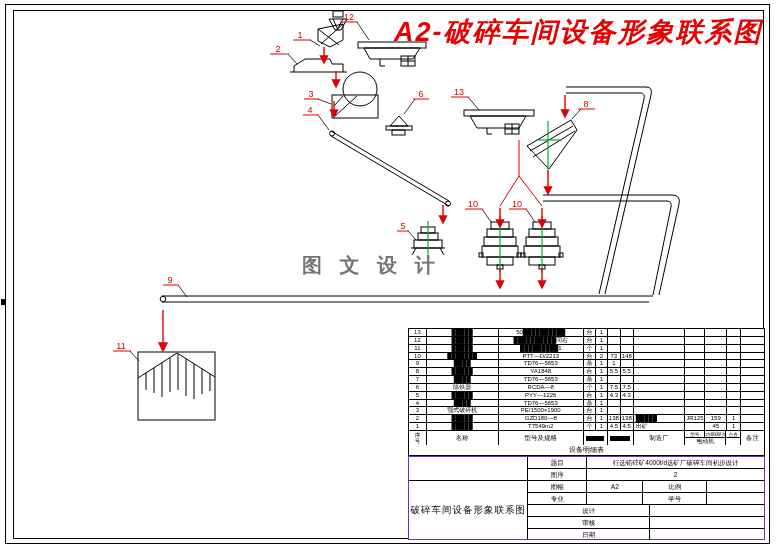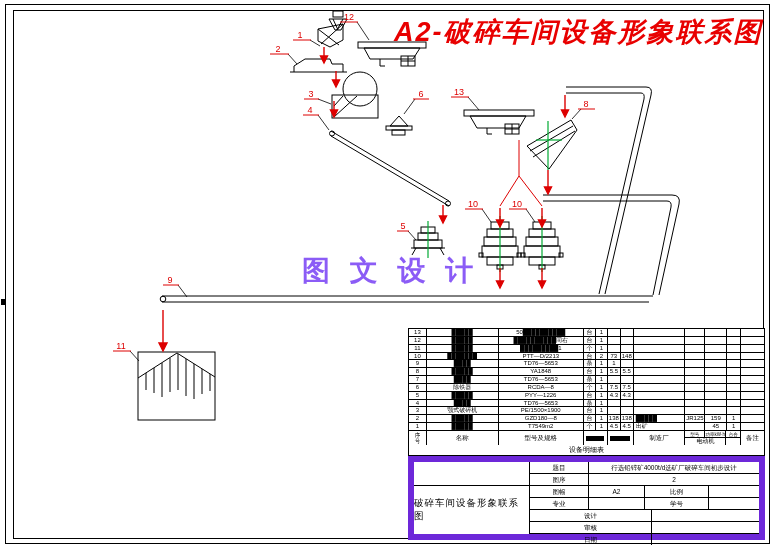--- a/index.html
+++ b/index.html
@@ -6,21 +6,21 @@
   html,body { background:#fff; }
   .page { position:relative; width:777px; height:548px; background:#fff;
           font-family:"Liberation Sans", sans-serif; overflow:hidden; color:#000; }
   .frame-outer { position:absolute; left:5px; top:4px; width:765px; height:540px; border:1.5px solid #000; }
   .frame-inner { position:absolute; left:13px; top:10px; width:751px; height:529px; border:1px solid #000; }
   svg.diagram { position:absolute; left:0; top:0; }
 
   .red-title { position:absolute; left:394px; top:6px; white-space:nowrap;
                font-size:27px; font-weight:bold; font-style:italic; letter-spacing:2px; color:#e80000;margin-top:8px; }
   .watermark { position:absolute; left:302px; top:252px; white-space:nowrap;
-               font-size:28px; font-weight:bold; letter-spacing:6px; color:#8b5cf6; }
+               font-size:20px; font-weight:bold; letter-spacing:6px; color:#737373; }
 
   
   .pt { position:absolute; left:408px; top:328px; width:357px; border:1px solid #000; background:#fff; }
   .pt-rows {}
   .pt-row { display:flex; height:7.85px; }
   .pt-row .c { border-right:1px solid #000; border-bottom:1px solid #000; font-size:6px; line-height:6.6px;
                overflow:hidden; white-space:nowrap; text-align:center; }
   .c.no{width:18px} .c.name{width:72px} .c.model{width:86px} .c.unit{width:12px} .c.qty{width:12px}
   .c.w1{width:13px} .c.w2{width:13px} .c.mfr{width:52px; text-align:left; padding-left:2px}
   .c.mmodel{width:20px} .c.mpower{width:22px} .c.mqty{width:14px} .c.remark{width:23px; border-right:none}
@@ -38,21 +38,21 @@
   .mg-bot .motor{width:42px; border-right:1px solid #000; font-size:6px; line-height:7px; text-align:center;}
   .mg-bot .blank{width:14px}
   .h.remark{width:23px; border-right:none}
   .redact-bar{ display:inline-block; background:#000; height:5px; }
   .redact-bar.a{width:18px} .redact-bar.b{width:20px}
 
   .band { position:absolute; left:408px; top:445px; width:357px; height:11px; border:1px solid #000; border-top:none;
           font-size:7px; line-height:10px; text-align:center; background:#fff; }
 
   
-  .tb { position:absolute; left:408px; top:456px; width:357px; height:84px; border:6px solid #6d28d9; display:flex; background:#fff; }
+  .tb { position:absolute; left:408px; top:456px; width:357px; height:84px; border:1px solid #6d28d9; display:flex; background:#fff; }
   .tb-left { width:120px; border-right:1px solid #000; display:flex; flex-direction:column; }
   .tb-left .empty { height:24px; border-bottom:1px solid #000; }
   .tb-left .dname { flex:1; display:flex; align-items:center; justify-content:center; font-size:9.5px; letter-spacing:1px; }
   .tb-right { width:237px; display:flex; flex-direction:column; }
   .tb-row { display:flex; height:12px; border-bottom:1px solid #000; }
   .tb-row:last-child { border-bottom:none; }
   .tb-row div { font-size:6.5px; line-height:11px; text-align:center; overflow:hidden; white-space:nowrap; }
   .tl { width:59px; border-right:1px solid #000; }
   .tv { flex:1; }
   .tv-a2 { width:56px; border-right:1px solid #000; }

